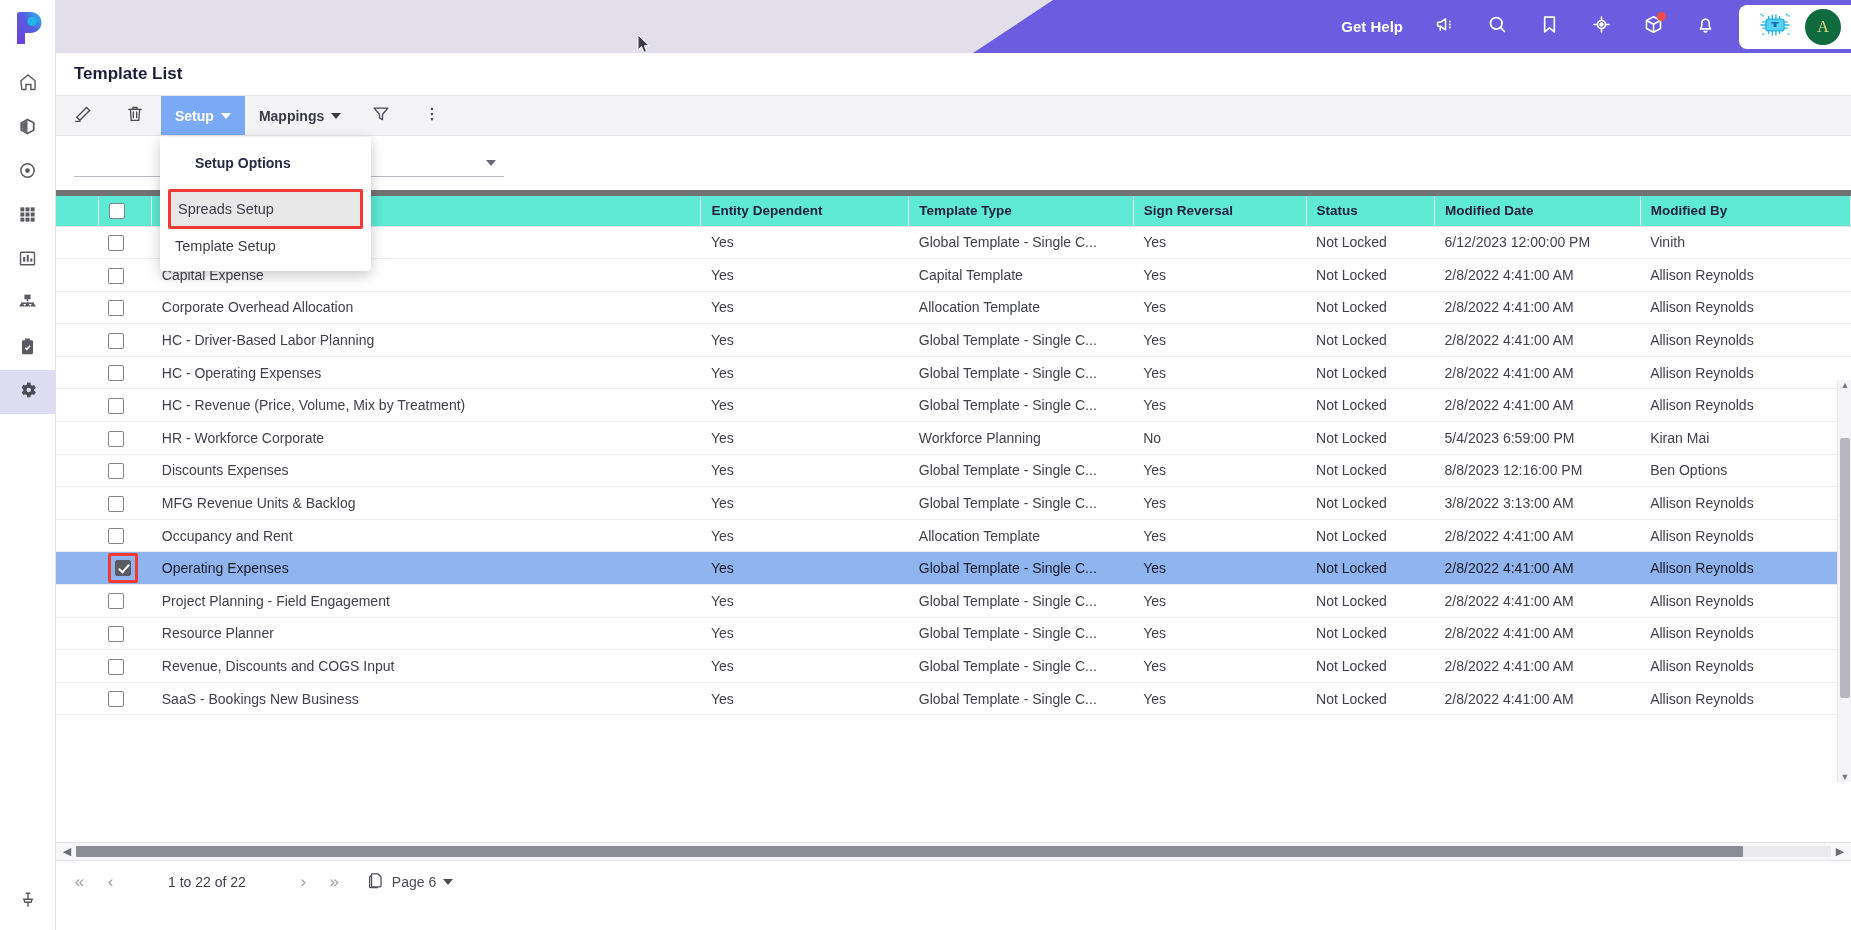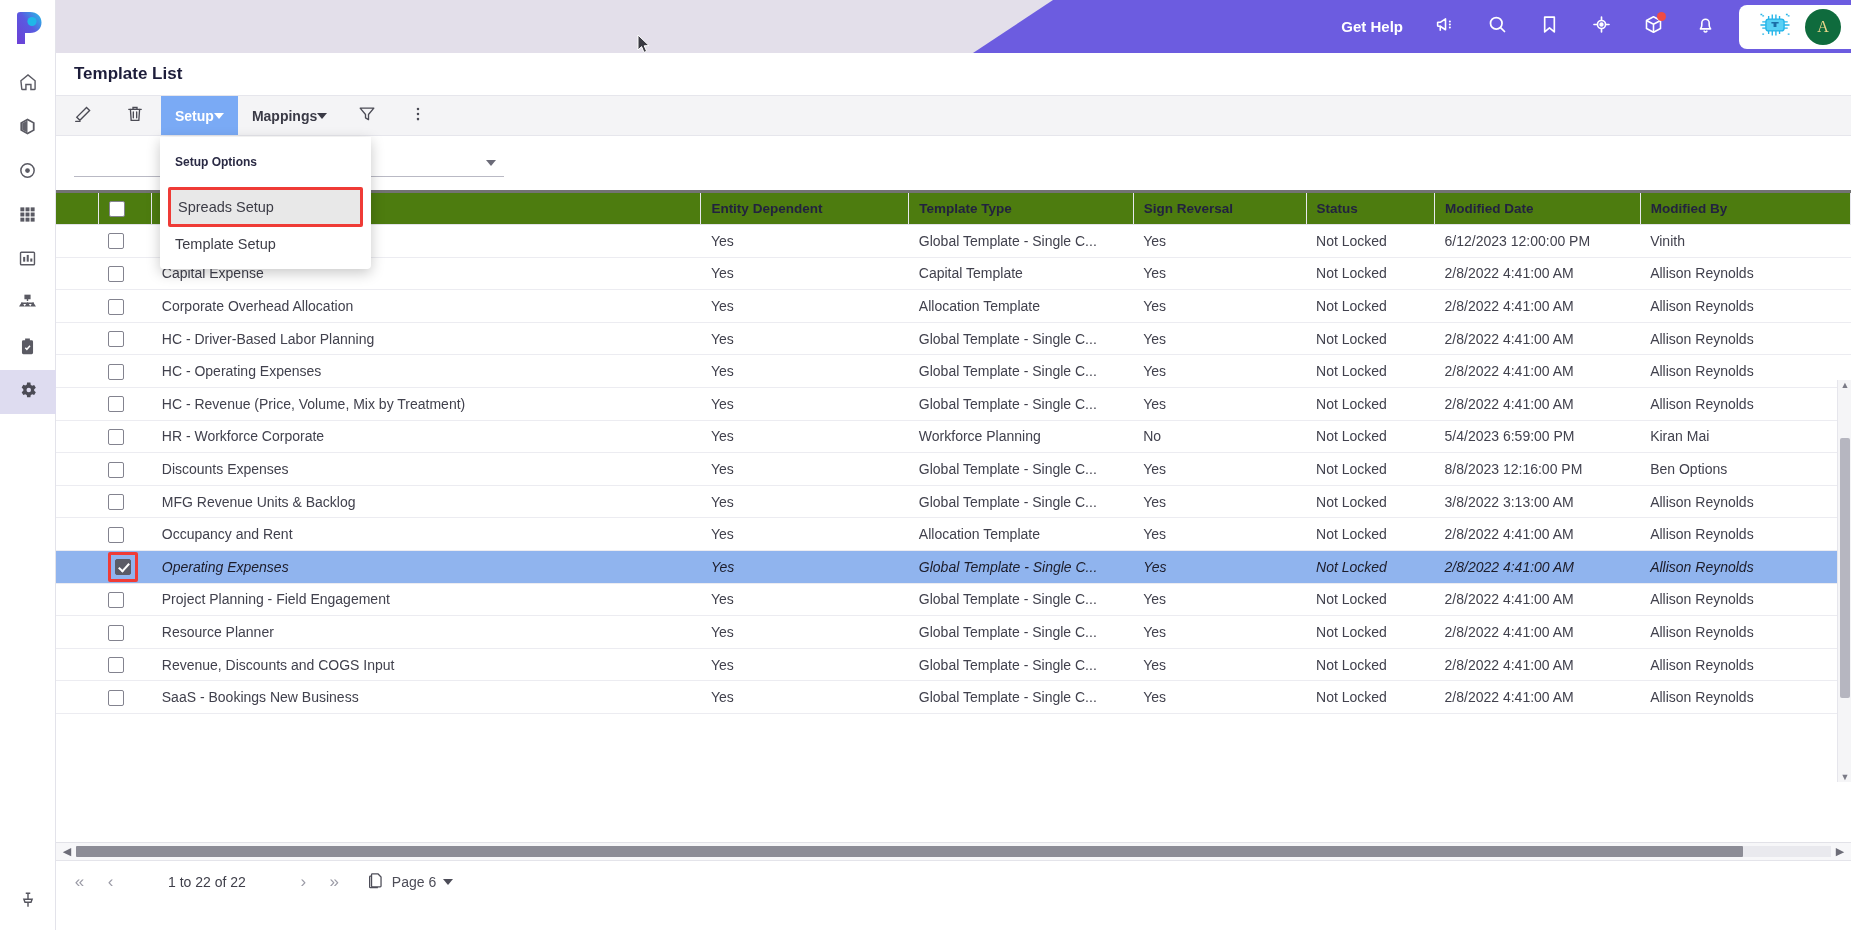--- a/index.html
+++ b/index.html
@@ -77,31 +77,31 @@
 
   
   .toolbar {
     height: 41px; background: #f4f4f6; border-top: 1px solid #e6e6ec; border-bottom: 1px solid #e6e6ec;
     display: flex; align-items: stretch; position: relative; z-index: 20;
   }
   .tb-btn {
     display: flex; align-items: center; justify-content: center;
     padding: 0 16px; color: #4b4b55; cursor: pointer; font-size: 14px;
   }
-  .tb-btn.menu { font-weight: bold; color: #3a3a46; padding: 0 14px; }
+  .tb-btn.menu { gap: 7px; font-weight: bold; color: #3a3a46; padding: 0 14px; }
   .tb-btn.menu.active { background: #7aaaf5; color: #ffffff; }
   .caret { width: 0; height: 0; border-left: 5px solid transparent; border-right: 5px solid transparent; border-top: 6px solid currentColor; }
 
   
   .dropdown {
     position: absolute; left: 104px; top: 41px; width: 211px;
     background: #ffffff; box-shadow: 0 4px 14px rgba(0,0,0,.22);
     border-radius: 0 0 4px 4px; padding: 10px 0 8px 0; z-index: 25;
   }
-  .dd-title { padding: 8px 15px 14px 15px; font-size: 12px; font-weight: bold; color: #2a2a44; }
+  .dd-title { padding: 8px 15px 14px 15px; font-size: 14px; font-weight: bold; color: #2a2a44; margin-left: 20px; }
   .dd-item { padding: 9px 15px; font-size: 14.5px; color: #3c3c46; cursor: pointer; }
   .dd-item.outlined {
     margin: 4px 8px 0 8px; padding: 9px 7px;
     border: 3px solid #ef3b36; background: #e8e8e8; border-radius: 2px;
   }
 
   
   .filterbar { height: 54px; background: #ffffff; display: flex; align-items: center; padding-left: 18px; }
   .filter-select {
     width: 430px; height: 28px; border-bottom: 1px solid #b9b9c4;
@@ -109,29 +109,29 @@
     color: #6b6b78; cursor: pointer;
   }
 
   
   .grid-wrap { flex: 1 1 auto; display: flex; flex-direction: column; overflow: hidden; position: relative; }
   .grid {
     width: 100%; border-collapse: collapse; table-layout: fixed;
     font-size: 14px; color: #41414d;
   }
   .grid thead th {
-    background: #4d7c0f; height: 33px; text-align: left; font-size: 13.5px; font-weight: bold;
-    color: #22223f; border-top: 3px solid #737373; border-bottom: 1px solid #e2e2e8;
+    background: #5eead4; height: 33px; text-align: left; font-size: 13.5px; font-weight: bold;
+    color: #22223f; border-top: 6px solid #737373; border-bottom: 1px solid #e2e2e8;
     border-right: 1px solid #e8e8ee; padding: 0 10px; white-space: nowrap;
   }
   .grid tbody td {
     height: 32.6px; border-bottom: 1px solid #ececf1; padding: 0 10px;
     white-space: nowrap; overflow: hidden; text-overflow: ellipsis;
   }
-  .grid tbody tr.selected { background: #90b4ee; font-style: italic; }
+  .grid tbody tr.selected { background: #90b4ee; }
   .grid tbody tr.selected td { color: #1c1c2a; }
   .col-handle { width: 36px; }
   .col-check  { width: 46px; }
   .col-name   { width: 470px; }
   .col-ent    { width: 178px; }
   .col-type   { width: 192px; }
   .col-sign   { width: 148px; }
   .col-status { width: 110px; }
   .col-mdate  { width: 176px; }
   .col-mby    { width: 180px; }

